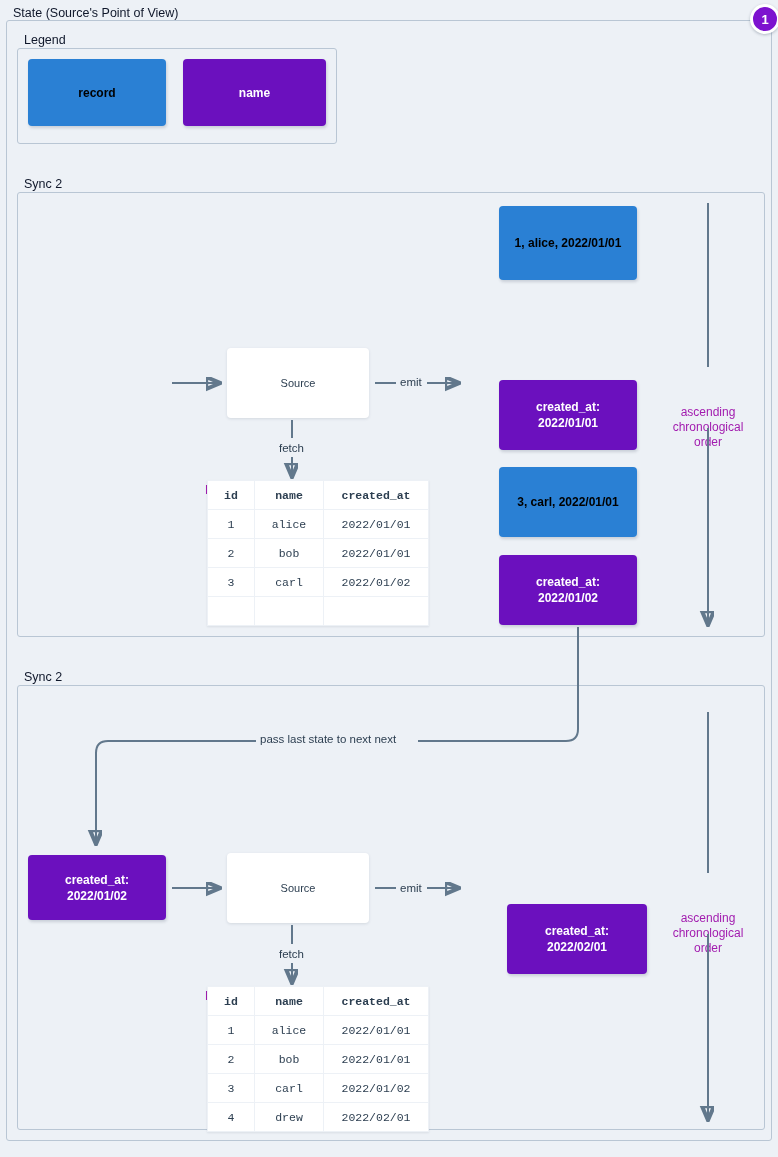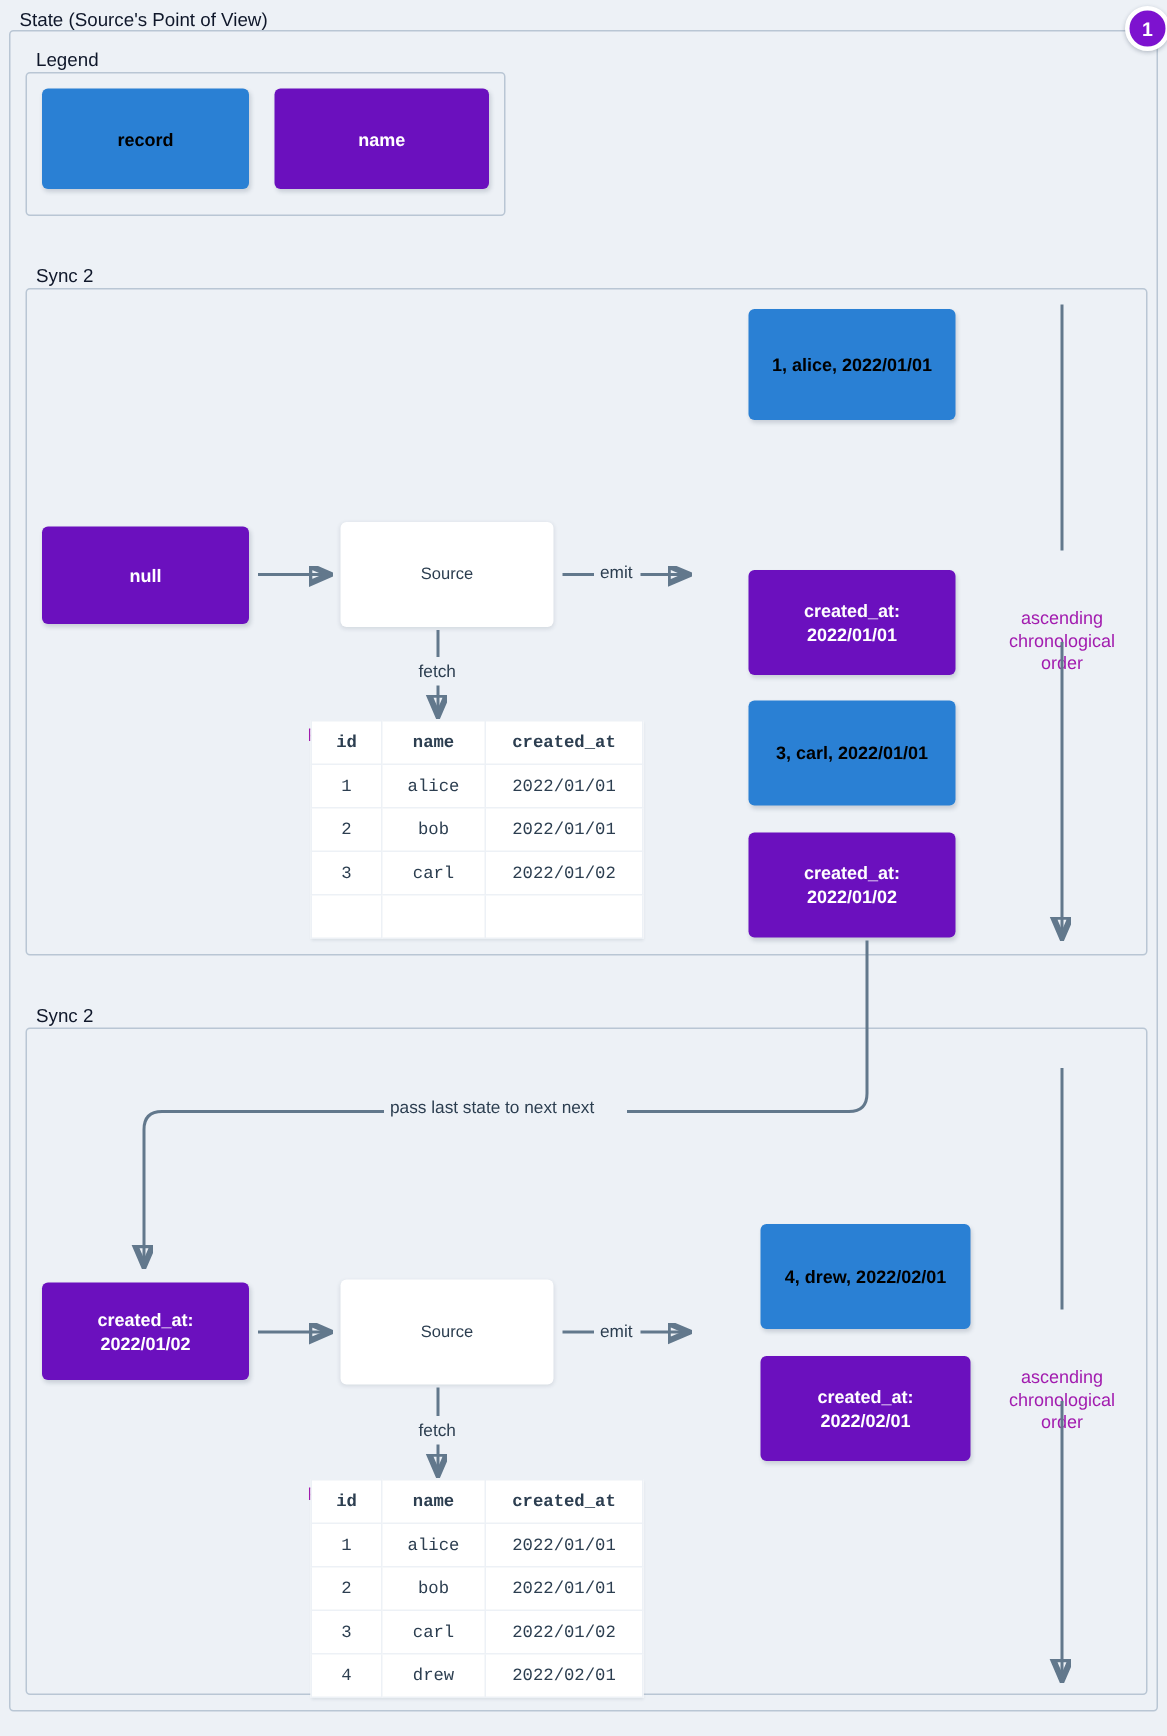--- a/index.html
+++ b/index.html
@@ -153,23 +153,20 @@
   <div class="node record" style="left:28px; top:59px; width:138px; height:67px;">
     <span class="lines">record</span>
   </div>
   <div class="node state" style="left:183px; top:59px; width:143px; height:67px;">
     <span class="lines">name</span>
   </div>
 
   <div class="group" style="left:17px; top:192px; width:748px; height:445px;"></div>
   <div class="group-label" style="left:21px; top:177px;">Sync 2</div>
 
-  <div class="node state" style="left:28px; top:351px; width:138px; height:65px;">
-    <span class="lines">null</span>
-  </div>
 
   <div class="node plain" style="left:227px; top:348px; width:142px; height:70px;">
     <span class="lines">Source</span>
   </div>
 
   <div class="edge-label" style="left:398px; top:375px;">emit</div>
   <div class="edge-label" style="left:277px; top:441px;">fetch</div>
   <div class="ftext" style="left:205px; top:451px;">Postgres</div>
 
   <table class="db-table" style="left:207px; top:480px;">
@@ -266,23 +263,20 @@
         <td>2022/01/02</td>
       </tr>
       <tr>
         <td>4</td>
         <td>drew</td>
         <td>2022/02/01</td>
       </tr>
     </tbody>
   </table>
 
-  <div class="node record" style="left:507px; top:816px; width:140px; height:70px;">
-    <span class="lines">4, drew, 2022/02/01</span>
-  </div>
   <div class="node state" style="left:507px; top:904px; width:140px; height:70px;">
     <span class="lines">created_at:
 2022/02/01</span>
   </div>
 
   <div class="ftext center" style="left:662px; top:879px; width:92px;">ascending
 chronological
 order</div>
 
   <svg class="wires" viewBox="0 0 778 1157">

